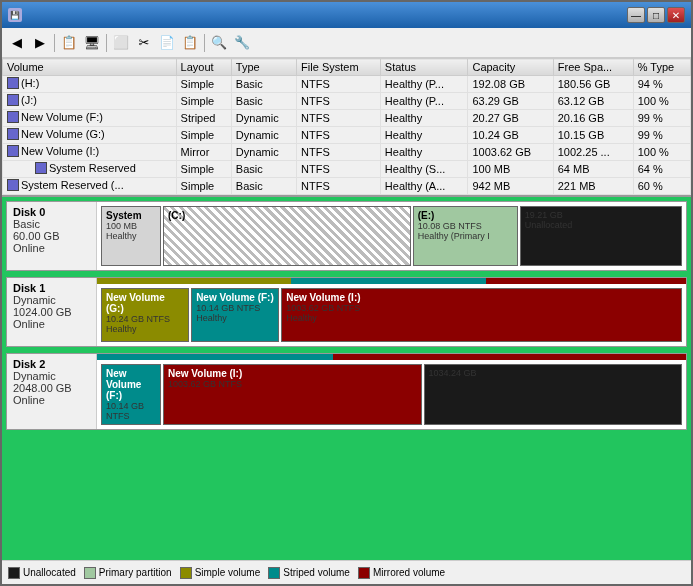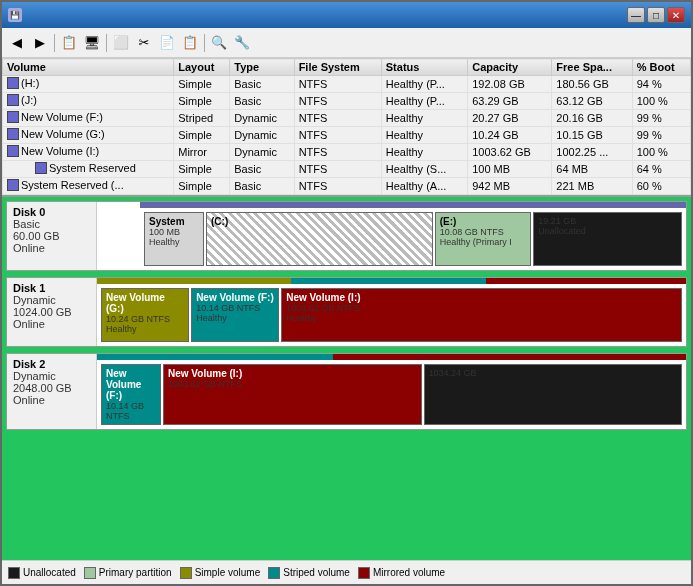--- a/index.html
+++ b/index.html
@@ -19,21 +19,21 @@
     .toolbar { background: #f0f0f0; border-bottom: 1px solid #ccc; display: flex; align-items: center; padding: 2px 4px; height: 30px; gap: 1px; }
     .tool-btn { width: 22px; height: 22px; border: 1px solid transparent; background: transparent; display: flex; align-items: center; justify-content: center; cursor: pointer; font-size: 13px; }
     .tool-separator { width: 1px; height: 18px; background: #aaa; margin: 0 2px; }
 
     .main-area { flex: 1; display: flex; flex-direction: column; overflow: hidden; }
 
     
     .table-area { flex: 0 0 auto; overflow: auto; border-bottom: 2px solid #999; max-height: 200px; }
     table { width: 100%; border-collapse: collapse; font-size: 11px; }
     thead tr { background: #e4e4e4; }
-    th { border: 1px solid #ccc; padding: 2px 4px; font-weight: bold; text-align: left; white-space: nowrap; cursor: pointer; background: linear-gradient(to bottom, #f0f0f0, #d8d8d8); }
+    th { border: 1px solid #ccc; padding: 2px 4px; font-weight: normal; text-align: left; white-space: nowrap; cursor: pointer; background: linear-gradient(to bottom, #f0f0f0, #d8d8d8); }
     td { border: 1px solid #e0e0e0; padding: 1px 4px; white-space: nowrap; }
 
     
     .disk-area { flex: 1; overflow-y: auto; background: #22c55e; padding: 4px; }
     .disk-row { display: flex; margin-bottom: 6px; border: 1px solid #999; background: white; min-height: 70px; }
     .disk-label { width: 90px; min-width: 90px; padding: 4px 6px; background: #f0f0f0; border-right: 1px solid #ccc; font-size: 11px; }
     .disk-label .disk-name { font-weight: bold; }
     .disk-label .disk-type { color: #333; }
     .disk-label .disk-size { color: #333; }
     .disk-label .disk-status { color: #333; }
@@ -118,21 +118,21 @@
       <table>
         <thead>
           <tr>
             <th>Volume</th>
             <th>Layout</th>
             <th>Type</th>
             <th>File System</th>
             <th>Status</th>
             <th>Capacity</th>
             <th>Free Spa...</th>
-            <th>% Boot</th>
+            <th>% Type</th>
           </tr>
         </thead>
         <tbody id="volume-tbody">
         <tr>
               <td><span style="display:inline-flex;align-items:center;gap:2px;">
                   <span style="display:inline-block;width:12px;height:12px;background:#6666cc;border:1px solid #444;vertical-align:middle;"></span>
                   <span>(H:)</span>
                 </span></td>
               <td>Simple</td>
               <td>Basic</td>
@@ -225,21 +225,21 @@
     </div>
 
     <div class="disk-area" id="disk-area">
     <div class="disk-row">
           <div class="disk-label">
     <div class="disk-name">Disk 0</div>
     <div class="disk-type">Basic</div>
     <div class="disk-size">60.00 GB</div>
     <div class="disk-status">Online</div>
   </div>
-          <div style="flex: 1 1 0%; display: flex; flex-direction: column; margin-left: 43px;">
+          <div style="flex: 1 1 0%; display: flex; ">
             <div class="disk-color-bar bar-basic"></div>
             <div class="disk-segments">
               <div class="segment seg-system" style="flex: 0.08 1 0%;">
                 <div class="seg-name">System</div>
                 <div class="seg-info">100 MB</div>
                 <div class="seg-status">Healthy</div>
               </div>
               <div class="segment seg-boot" style="flex: 2.5 1 0%;">
                 <div class="seg-name">(C:)</div>
               </div>

